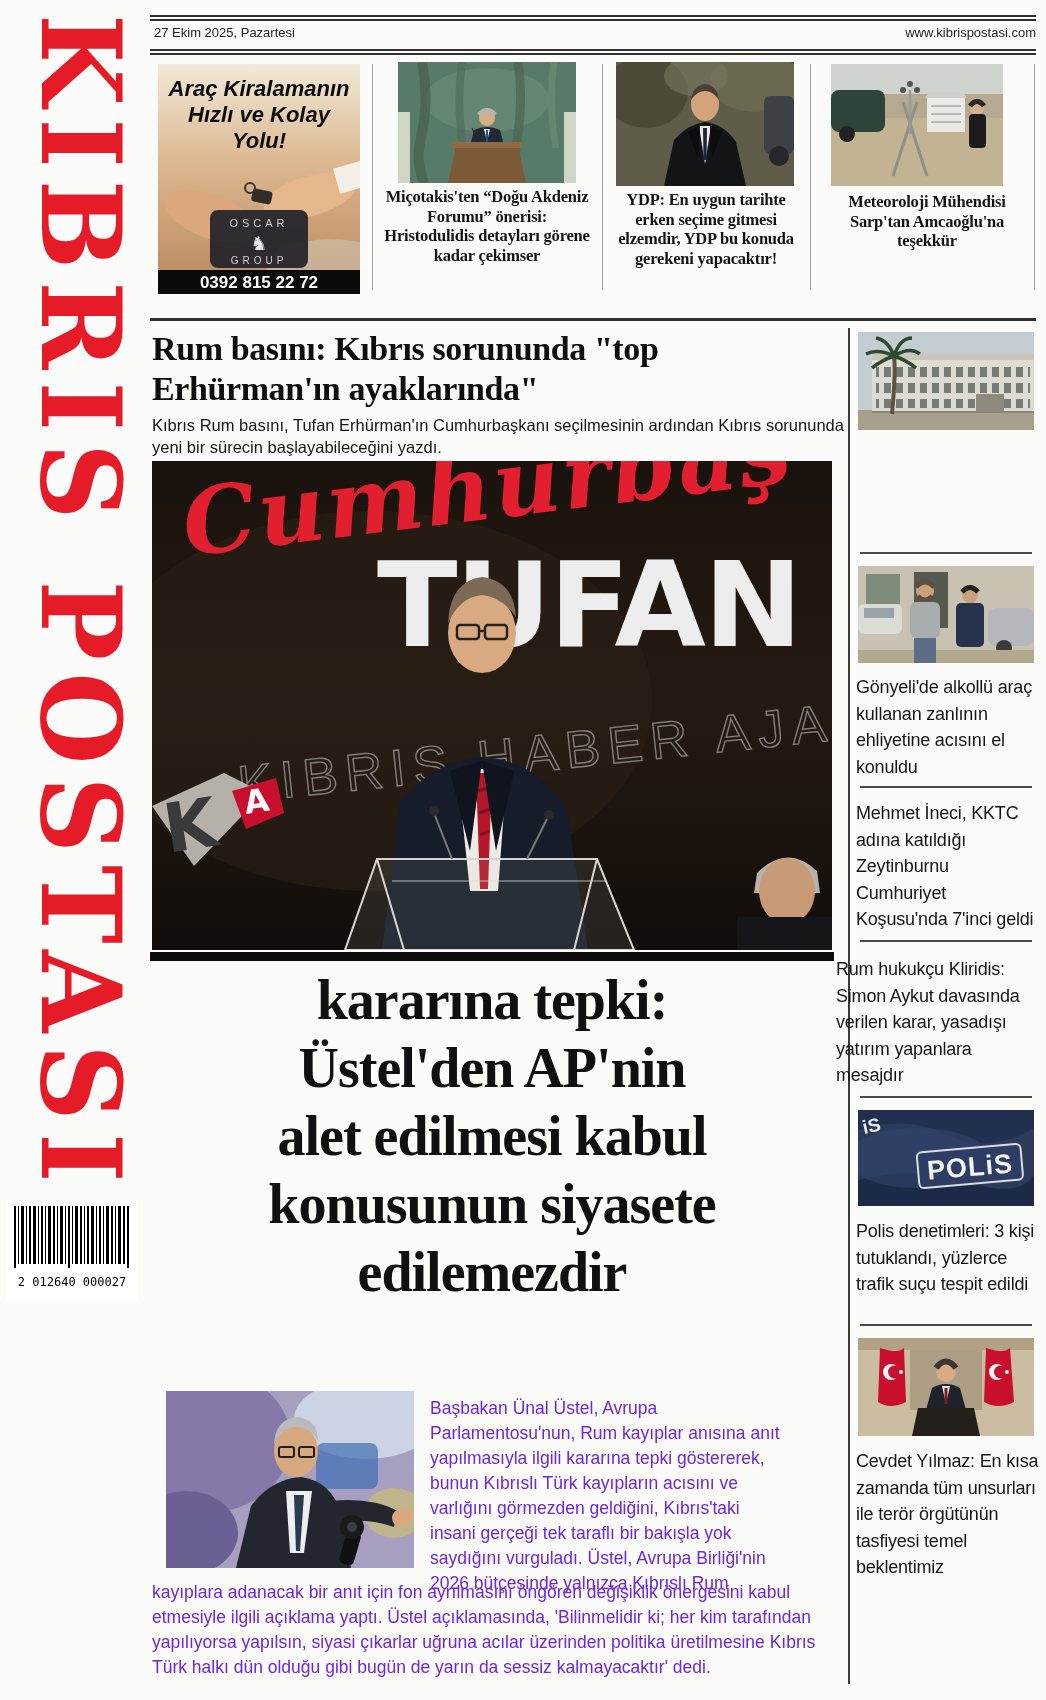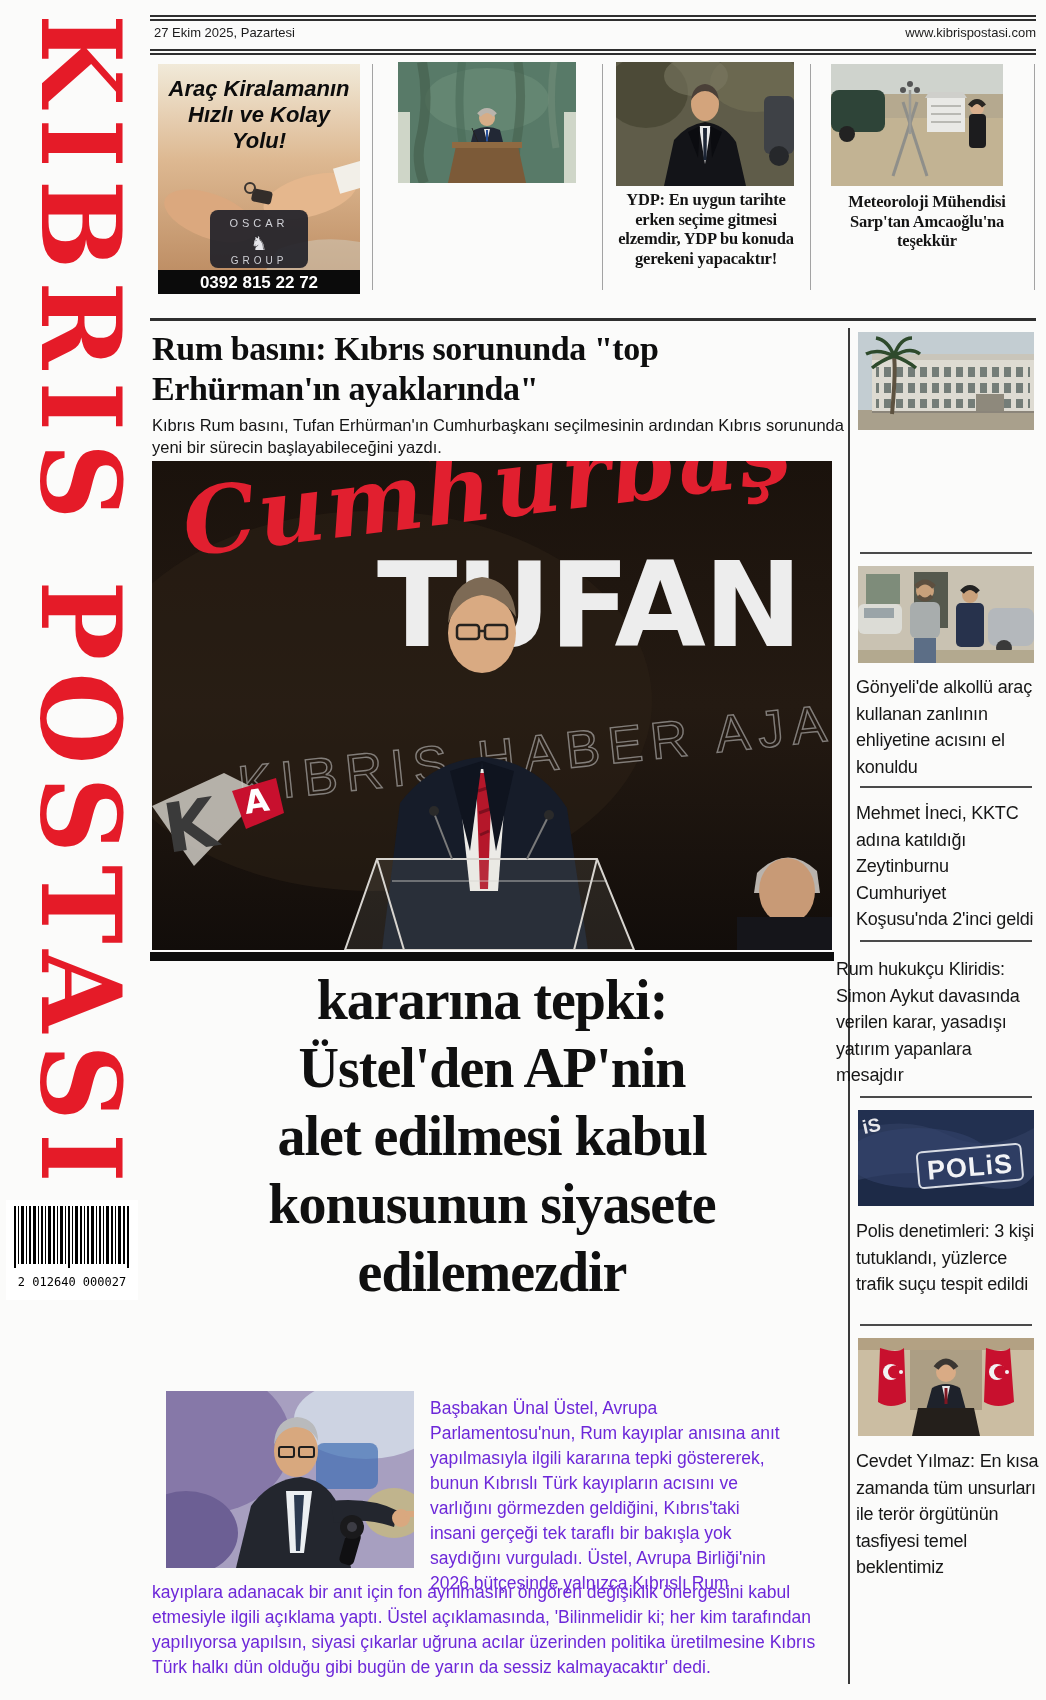--- a/index.html
+++ b/index.html
@@ -155,20 +155,21 @@
       <rect x="166" y="50" width="12" height="71" fill="#cfd6c8"></rect>
       <circle cx="89" cy="56" r="8" fill="#d6ad87"></circle>
       <path d="M81 53 Q89 44 97 53" stroke="#b9b4ac" stroke-width="5" fill="none"></path>
       <path d="M72 84 L76 68 Q89 62 102 68 L106 84 Z" fill="#222835"></path>
       <path d="M86 67 L92 67 L89 80 Z" fill="#e8e8e8"></path>
       <line x1="89" y1="68" x2="89" y2="79" stroke="#28509a" stroke-width="2"></line>
       <path d="M58 84 L120 84 L128 121 L50 121 Z" fill="#7c5a38"></path>
       <rect x="54" y="80" width="70" height="6" fill="#8f6a42"></rect>
       <line x1="80" y1="80" x2="74" y2="66" stroke="#222" stroke-width="1"></line>
     </svg>
+    <div class="topcap" style="left:-14px;top:125px;width:206px">Miçotakis'ten “Doğu Akdeniz Forumu” önerisi: Hristodulidis detayları görene kadar çekimser</div>
   </div>
 
   <div class="abs" style="left:616px;top:62px">
     <svg viewBox="0 0 178 124" width="178" height="124">
       <rect width="178" height="124" fill="#5f5c49"></rect>
       <ellipse cx="30" cy="30" rx="42" ry="36" fill="#474633" opacity="0.8"></ellipse>
       <ellipse cx="140" cy="20" rx="46" ry="30" fill="#6e6c52" opacity="0.8"></ellipse>
       <ellipse cx="80" cy="14" rx="32" ry="20" fill="#7a7860" opacity="0.6"></ellipse>
       <rect x="148" y="34" width="30" height="58" rx="6" fill="#3e4146"></rect>
       <circle cx="163" cy="94" r="10" fill="#26282b"></circle>
@@ -354,21 +355,21 @@
       <rect x="56" y="72" width="22" height="25" fill="#5c6e86"></rect>
       <circle cx="112" cy="29" r="8" fill="#c9a17b"></circle>
       <path d="M104 26 Q112 17 120 26" stroke="#222222" stroke-width="5" fill="none"></path>
       <rect x="98" y="37" width="28" height="44" rx="5" fill="#27324c"></rect>
     </svg>
   </div>
   <div class="sbcap" style="left:856px;top:674px">Gönyeli'de alkollü araç kullanan zanlının ehliyetine acısını el konuldu</div>
 
   <div class="sb-hr" style="top:786px"></div>
 
-  <div class="sbcap" style="left:856px;top:800px">Mehmet İneci, KKTC adına katıldığı Zeytinburnu Cumhuriyet Koşusu'nda 2'inci geldi</div>
+  <div class="sbcap" style="left:856px;top:800px">Mehmet İneci, KKTC adına katıldığı Zeytinburnu Cumhuriyet Koşusu'nda 7'inci geldi</div>
 
   <div class="sb-hr" style="top:940px"></div>
 
   <div class="sbcap" style="left:836px;top:956px">Rum hukukçu Kliridis: Simon Aykut davasında verilen karar, yasadışı yatırım yapanlara mesajdır</div>
 
   <div class="sb-hr" style="top:1096px"></div>
 
   <div class="sb-photo" style="top:1110px">
     <svg viewBox="0 0 176 96" width="176" height="96">
       <rect width="176" height="96" fill="#2c3a5c"></rect>

